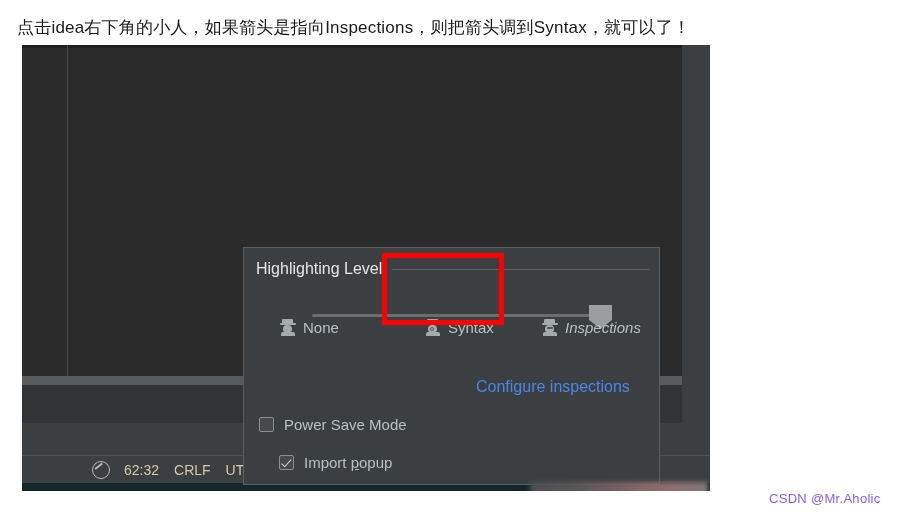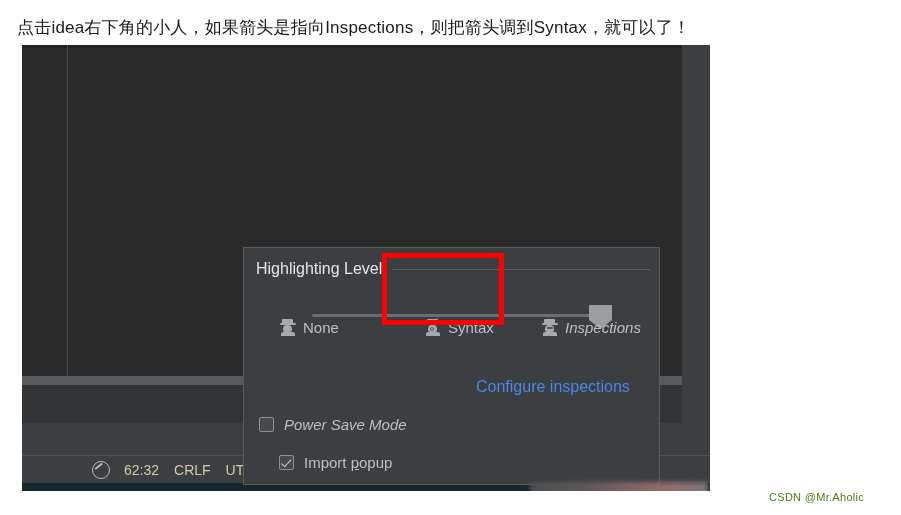--- a/index.html
+++ b/index.html
@@ -279,21 +279,21 @@
   
   .cb-row {
     position: absolute;
     left: 15px;
     display: flex;
     align-items: center;
     color: #b9c0c3;
     font-size: 15px;
     white-space: nowrap;
   }
-  #cb-power { top: 168px; font-style: italic; }
+  #cb-power { top: 168px; }
   #cb-import { top: 206px; padding-left: 20px; }
   .cb-box {
     width: 15px; height: 15px;
     border: 1px solid #8a8f91;
     background: #464a4c;
     border-radius: 2px;
     margin-right: 10px;
     position: relative;
     box-sizing: border-box;
     flex: none;
@@ -317,22 +317,22 @@
     border: 5px solid #fe0000;
     box-sizing: border-box;
     z-index: 9;
     pointer-events: none;
   }
 
   
   #watermark {
     position: absolute;
     left: 769px; top: 491px;
-    color: #4d7c0f;
-    font-size: 11px;
+    color: #8b5cf6;
+    font-size: 13px;
     letter-spacing: 0.3px;
     white-space: nowrap;
   }
 </style>
 </head>
 <body>
 
 <div id="caption">点击idea右下角的小人，如果箭头是指向Inspections，则把箭头调到Syntax，就可以了！</div>
 
 <div id="ide">

